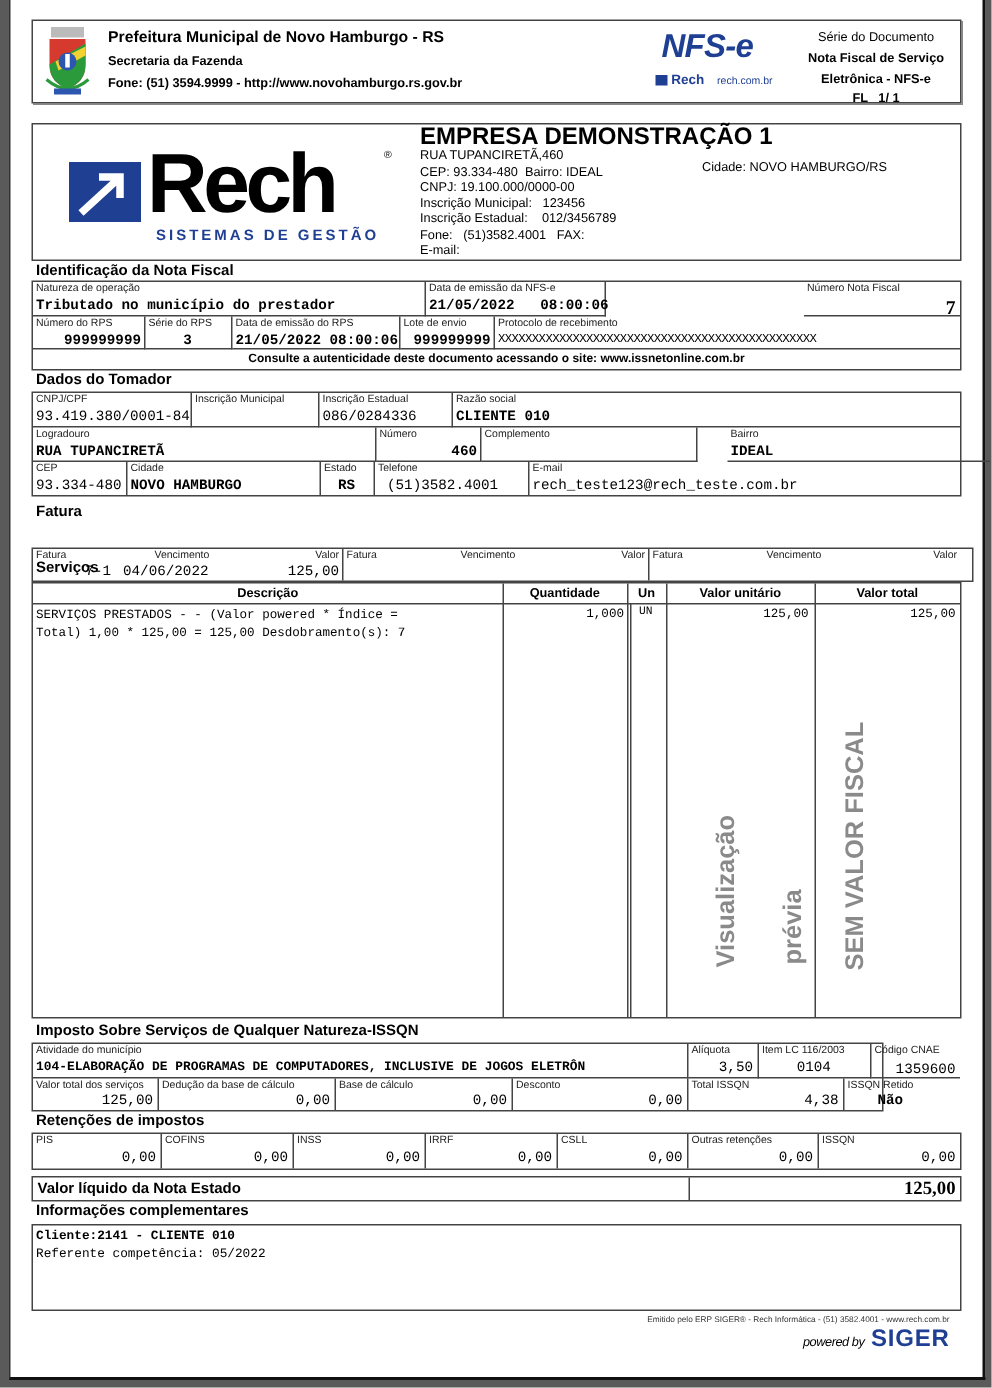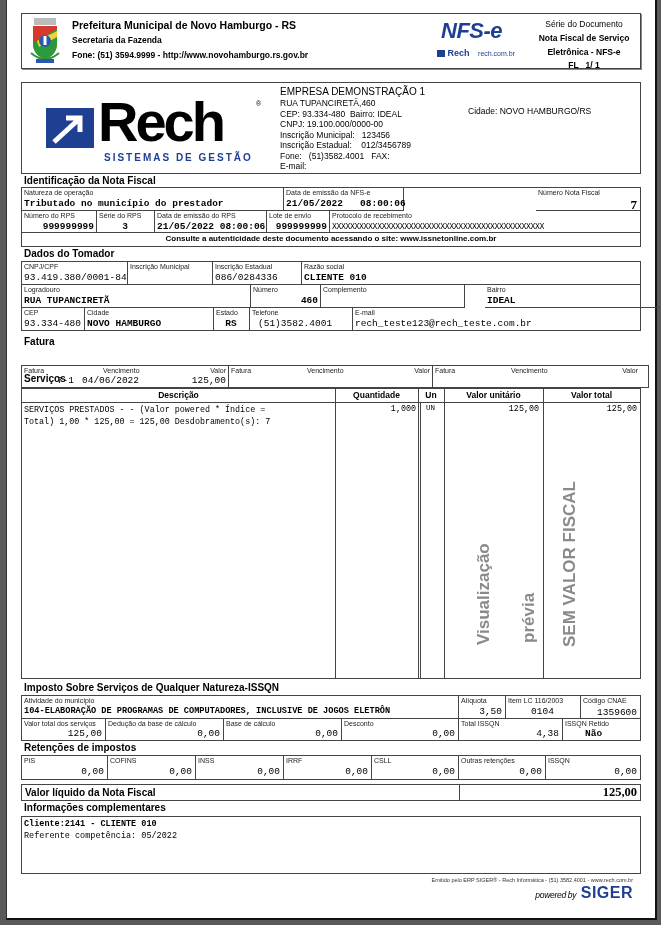--- a/index.html
+++ b/index.html
@@ -72,21 +72,21 @@
       <div style="position:absolute; left:0; top:8px; width:48px; height:40px; background:#1f3f93;">
         <svg width="48" height="40" viewBox="0 0 48 40">
             <path d="M8 34 L32 12 M20 10 H34 V24" stroke="#fff" stroke-width="5" fill="none"></path>
           </svg>
       </div>
       <div style="position:absolute; left:52px; top:-8px; font-size:56px; font-weight:bold; letter-spacing:-3px; color:#000; line-height:60px;">Rech</div>
       <div style="position:absolute; left:58px; top:52px; font-size:10px; font-weight:bold; color:#1f3f93; letter-spacing:2px; white-space:nowrap;">SISTEMAS DE GESTÃO</div>
       <div style="position:absolute; left:210px; top:0; font-size:7px;">®</div>
     </div>
     <div class="abs" style="left:258px; top:3px;">
-      <div style="font-size:10px; font-weight:normal; white-space:nowrap; line-height:12px;">EMPRESA DEMONSTRAÇÃO 1</div>
+      <div style="font-size:16px; font-weight:bold; white-space:nowrap; line-height:12px;">EMPRESA DEMONSTRAÇÃO 1</div>
       <div class="txt8">RUA TUPANCIRETÃ,460</div>
       <div class="txt8" style="white-space:pre;">CEP: 93.334-480  Bairro: IDEAL</div>
       <div class="txt8">CNPJ: 19.100.000/0000-00</div>
       <div class="txt8" style="white-space:pre;">Inscrição Municipal:   123456</div>
       <div class="txt8" style="white-space:pre;">Inscrição Estadual:    012/3456789</div>
       <div class="txt8" style="white-space:pre;">Fone:   (51)3582.4001   FAX:</div>
       <div class="txt8">E-mail:</div>
     </div>
     <div class="abs txt8" style="left:446px; top:23px;">Cidade: NOVO HAMBURGO/RS</div>
   </div>
@@ -236,21 +236,21 @@
       <div class="abs mono" style="right:101px; top:15px; font-size:8.4px;">125,00</div>
       <div class="abs mono" style="right:3px; top:15px; font-size:8.4px;">125,00</div>
     </div>
 
     <div class="wm" style="left:452px; top:256px;">Visualização</div>
     <div class="wm" style="left:497px; top:254px;">prévia</div>
     <div class="wm" style="left:538px; top:258px;">SEM VALOR FISCAL</div>
   </div>
 
   <div class="sec-title" style="left:17px; top:682px;">Imposto Sobre Serviços de Qualquer Natureza-ISSQN</div>
-  <div class="box" style="left:14px; top:695px; width:620px; height:46px;">
+  <div class="box" style="left:14px; top:695px; width:568px; height:46px;">
     <div class="cell" style="left:0; top:0; width:437px; height:23px;">
       <div class="lbl" style="left:2px; top:1px;">Atividade do município</div>
       <div class="val" style="left:2px; top:10px; font-size:8.6px;">104-ELABORAÇÃO DE PROGRAMAS DE COMPUTADORES, INCLUSIVE DE JOGOS ELETRÔN</div>
     </div>
     <div class="cell" style="left:437px; top:0; width:47px; height:23px;">
       <div class="lbl" style="left:2px; top:1px;">Alíquota</div>
       <div class="val r" style="right:3px; top:10px; font-weight:normal;">3,50</div>
     </div>
     <div class="cell" style="left:484px; top:0; width:75px; height:23px;">
       <div class="lbl" style="left:2px; top:1px;">Item LC 116/2003</div>
@@ -313,21 +313,21 @@
       <div class="lbl" style="left:2px; top:1px;">Outras retenções</div>
       <div class="val r" style="right:3px; top:10px; font-weight:normal;">0,00</div>
     </div>
     <div class="cell" style="left:524px; top:0; width:94px; height:23px; border:none;">
       <div class="lbl" style="left:2px; top:1px;">ISSQN</div>
       <div class="val r" style="right:3px; top:10px; font-weight:normal;">0,00</div>
     </div>
   </div>
 
   <div class="box" style="left:14px; top:784px; width:620px; height:17px;">
-    <div class="abs" style="left:3px; top:2px; font-size:10px; font-weight:bold; white-space:nowrap;">Valor líquido da Nota Fiscal</div>
+    <div class="abs" style="left:3px; top:2px; font-size:10px; font-weight:bold; white-space:nowrap;">Valor líquido da Nota Estado</div>
     <div class="vline" style="left:437px; top:0; height:15px;"></div>
     <div class="abs" style="right:3px; top:0; font-family:'Liberation Serif', serif; font-size:12.5px; font-weight:bold;">125,00</div>
   </div>
 
   <div class="sec-title" style="left:17px; top:802px;">Informações complementares</div>
   <div class="box" style="left:14px; top:816px; width:620px; height:58px;">
     <div class="abs mono" style="left:2px; top:1px; font-size:8.5px; line-height:12px; white-space:nowrap; font-weight:bold;">
       <div>Cliente:2141 - CLIENTE 010</div>
       <div style="font-weight:normal;">Referente competência: 05/2022</div>
     </div>

